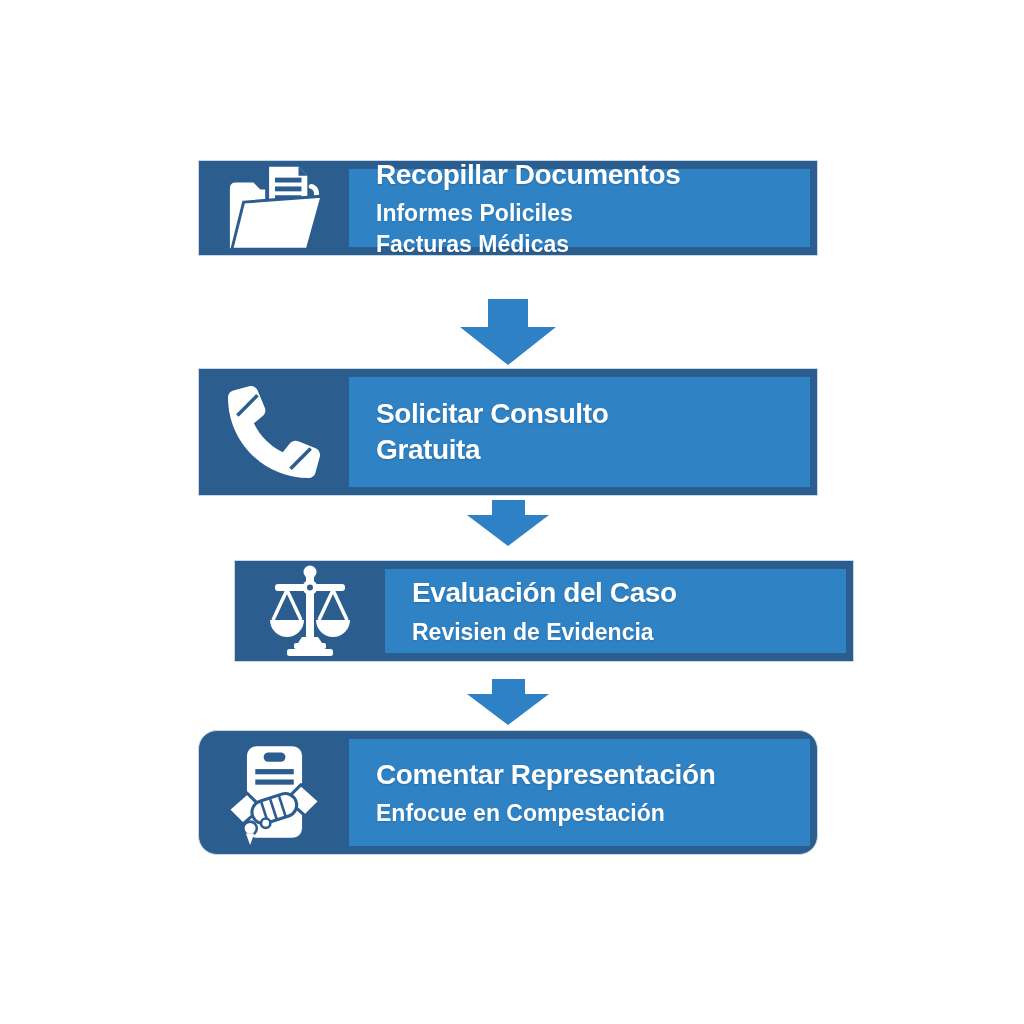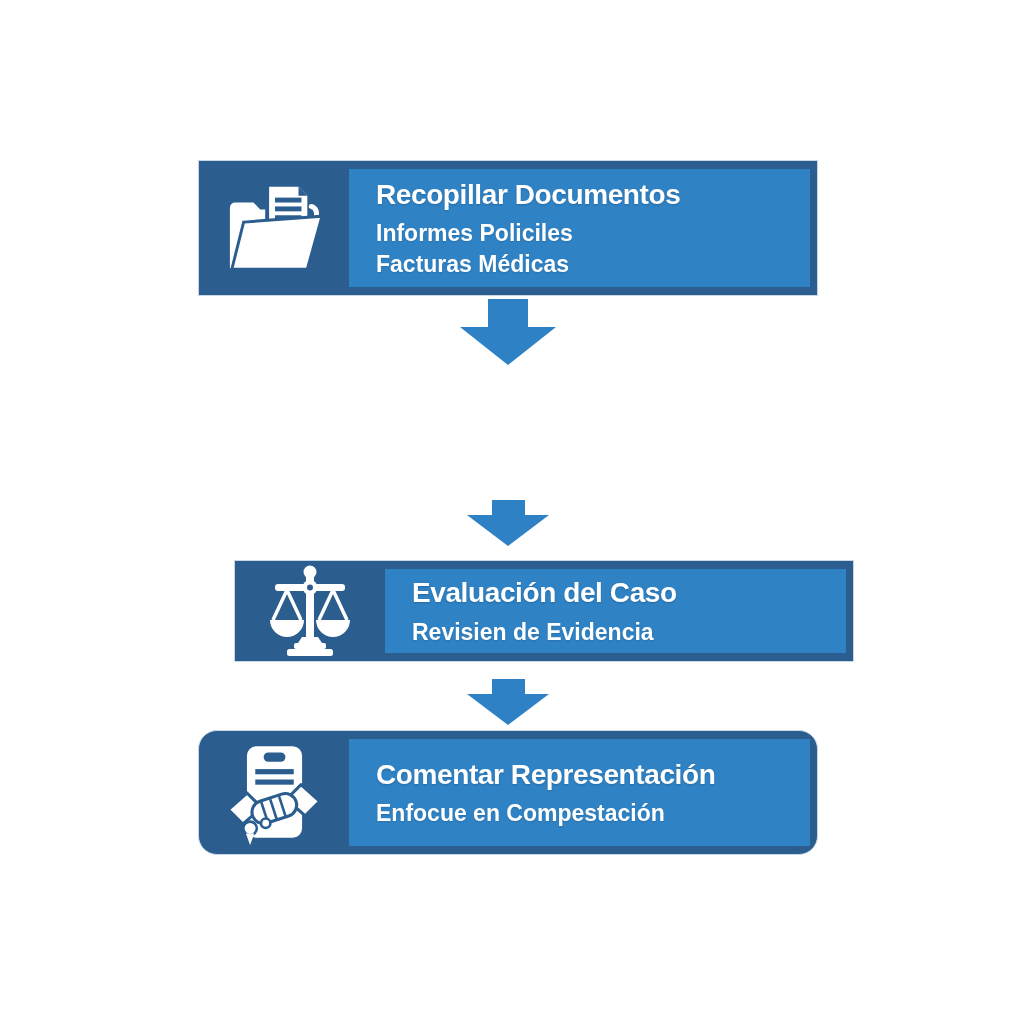--- a/index.html
+++ b/index.html
@@ -13,21 +13,21 @@
   .canvas { position: absolute; inset: 0; }
 
   .step {
     position: absolute;
     left: 198px;
     width: 620px;
     background: var(--box-dark, #2b5e8f);
     border: 1px solid var(--outer-edge, #c7d7e5);
     box-sizing: border-box;
   }
-  .step-1 { top: 160px; height: 136px; }
+  .step-1 { top: 160px; height: 96px; }
   .step-2 { top: 368px; height: 128px; }
   .step-3 { top: 560px; height: 102px; margin-left: 36px; }
   .step-4 { top: 730px; height: 125px; border-radius: 19px; }
 
   .icon-area {
     position: absolute;
     left: 0; top: 0; bottom: 0;
     width: 150px;
     display: flex;
     align-items: center;
@@ -121,20 +121,34 @@
       <div class="step-subtitle">Informes Policiles
 Facturas Médicas</div>
     </div>
   </div>
 
   <div class="flow-arrow arrow-1">
     <div class="arrow-stem"></div>
     <div class="arrow-head"></div>
   </div>
 
+  <div class="step step-2">
+    <div class="icon-area">
+      <svg width="92" height="92" viewBox="0 0 512 512">
+        <path fill="currentColor" d="M164.9 24.6c-7.7-18.6-28-28.5-47.4-23.2l-88 24C12.1 30.2 0 46 0 64 0 311.4 200.6 512 448 512c18 0 33.8-12.1 38.6-29.5l24-88c5.3-19.4-4.6-39.7-23.2-47.4l-96-40c-16.3-6.8-35.2-2.1-46.3 11.6L304.7 368C234.3 334.7 177.3 277.7 144 207.3L193.3 167c13.7-11.2 18.4-30 11.6-46.3l-40-96z"></path>
+        <line x1="52" y1="164" x2="164" y2="52" stroke="var(--box-dark,#2b5e8f)" stroke-width="20"></line>
+        <line x1="348" y1="460" x2="460" y2="348" stroke="var(--box-dark,#2b5e8f)" stroke-width="20"></line>
+      </svg>
+    </div>
+    <div class="text-panel">
+      <div class="step-title">Solicitar Consulto
+Gratuita</div>
+
+    </div>
+  </div>
 
   <div class="flow-arrow arrow-2">
     <div class="arrow-stem"></div>
     <div class="arrow-head"></div>
   </div>
 
   <div class="step step-3">
     <div class="icon-area">
       <svg width="100" height="100" viewBox="0 0 100 100">
         <circle cx="50" cy="11" r="6.5" fill="currentColor"></circle>

